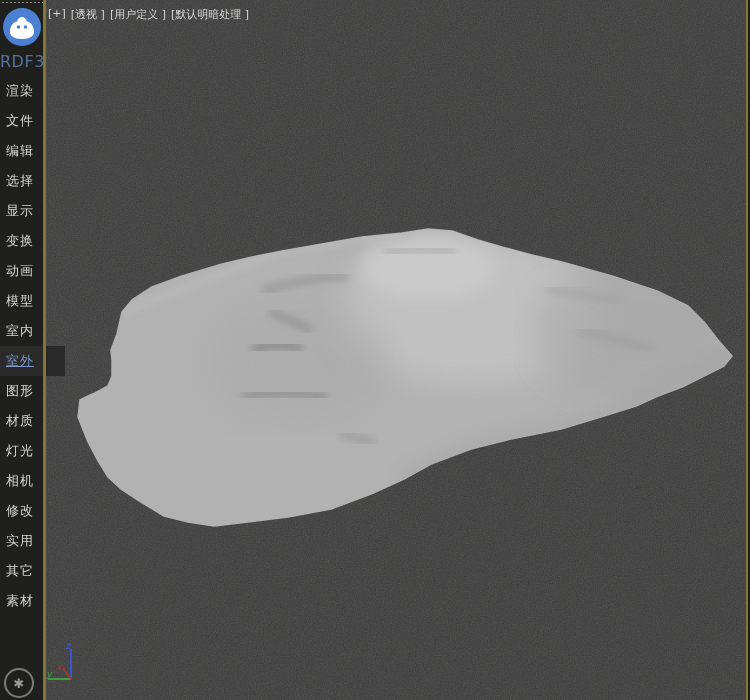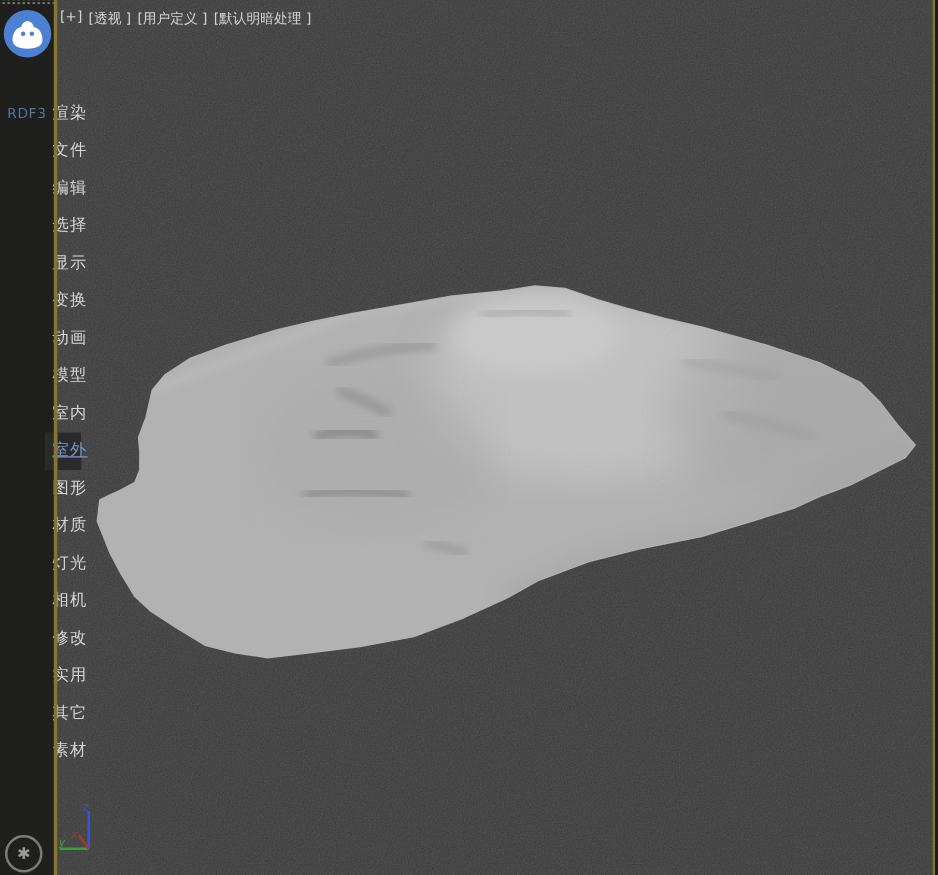--- a/index.html
+++ b/index.html
@@ -25,22 +25,22 @@
   
   .sidebar{position:absolute;left:0;top:0;width:43px;height:700px;
     background:var(--sidebar-bg);z-index:2;}
   .drag-dots{position:absolute;left:0;top:0;width:43px;height:4px;
     background-image:radial-gradient(circle,#8a8a86 0.8px,rgba(0,0,0,0) 1px);
     background-size:4px 3px;background-position:1px 1px;}
   .logo{position:absolute;left:3px;top:8px;width:38px;height:38px;border-radius:50%;
     background:var(--logo-circle);display:flex;align-items:center;justify-content:center;
     cursor:pointer;}
   .logo-label{position:absolute;left:0;top:52px;width:43px;text-align:center;
-    font-size:11px;color:var(--logo-text);letter-spacing:0.5px;margin-top:32px;}
-  .menu{position:absolute;left:0;top:76px;width:65px;padding-left:36px;}
+    font-size:16px;color:var(--logo-text);letter-spacing:0.5px;}
+  .menu{position:absolute;left:0;top:76px;width:65px;}
   .menu .item{height:30px;line-height:30px;font-size:13px;color:var(--item-text);
     padding-left:6px;letter-spacing:1px;cursor:pointer;white-space:nowrap;}
   .menu .item.selected{background:var(--selected-item-bg);color:var(--selected-item-text);text-decoration:underline;}
   .settings-btn{position:absolute;left:4px;top:668px;width:30px;height:30px;
     border:2px solid #7b7b7b;border-radius:50%;display:flex;align-items:center;
     justify-content:center;cursor:pointer;}
   .settings-btn .asterisk{color:#9a9a9a;font-size:13px;line-height:1;}
 
   
   .divider{position:absolute;top:0;height:700px;background:var(--accent-border);z-index:3;}

